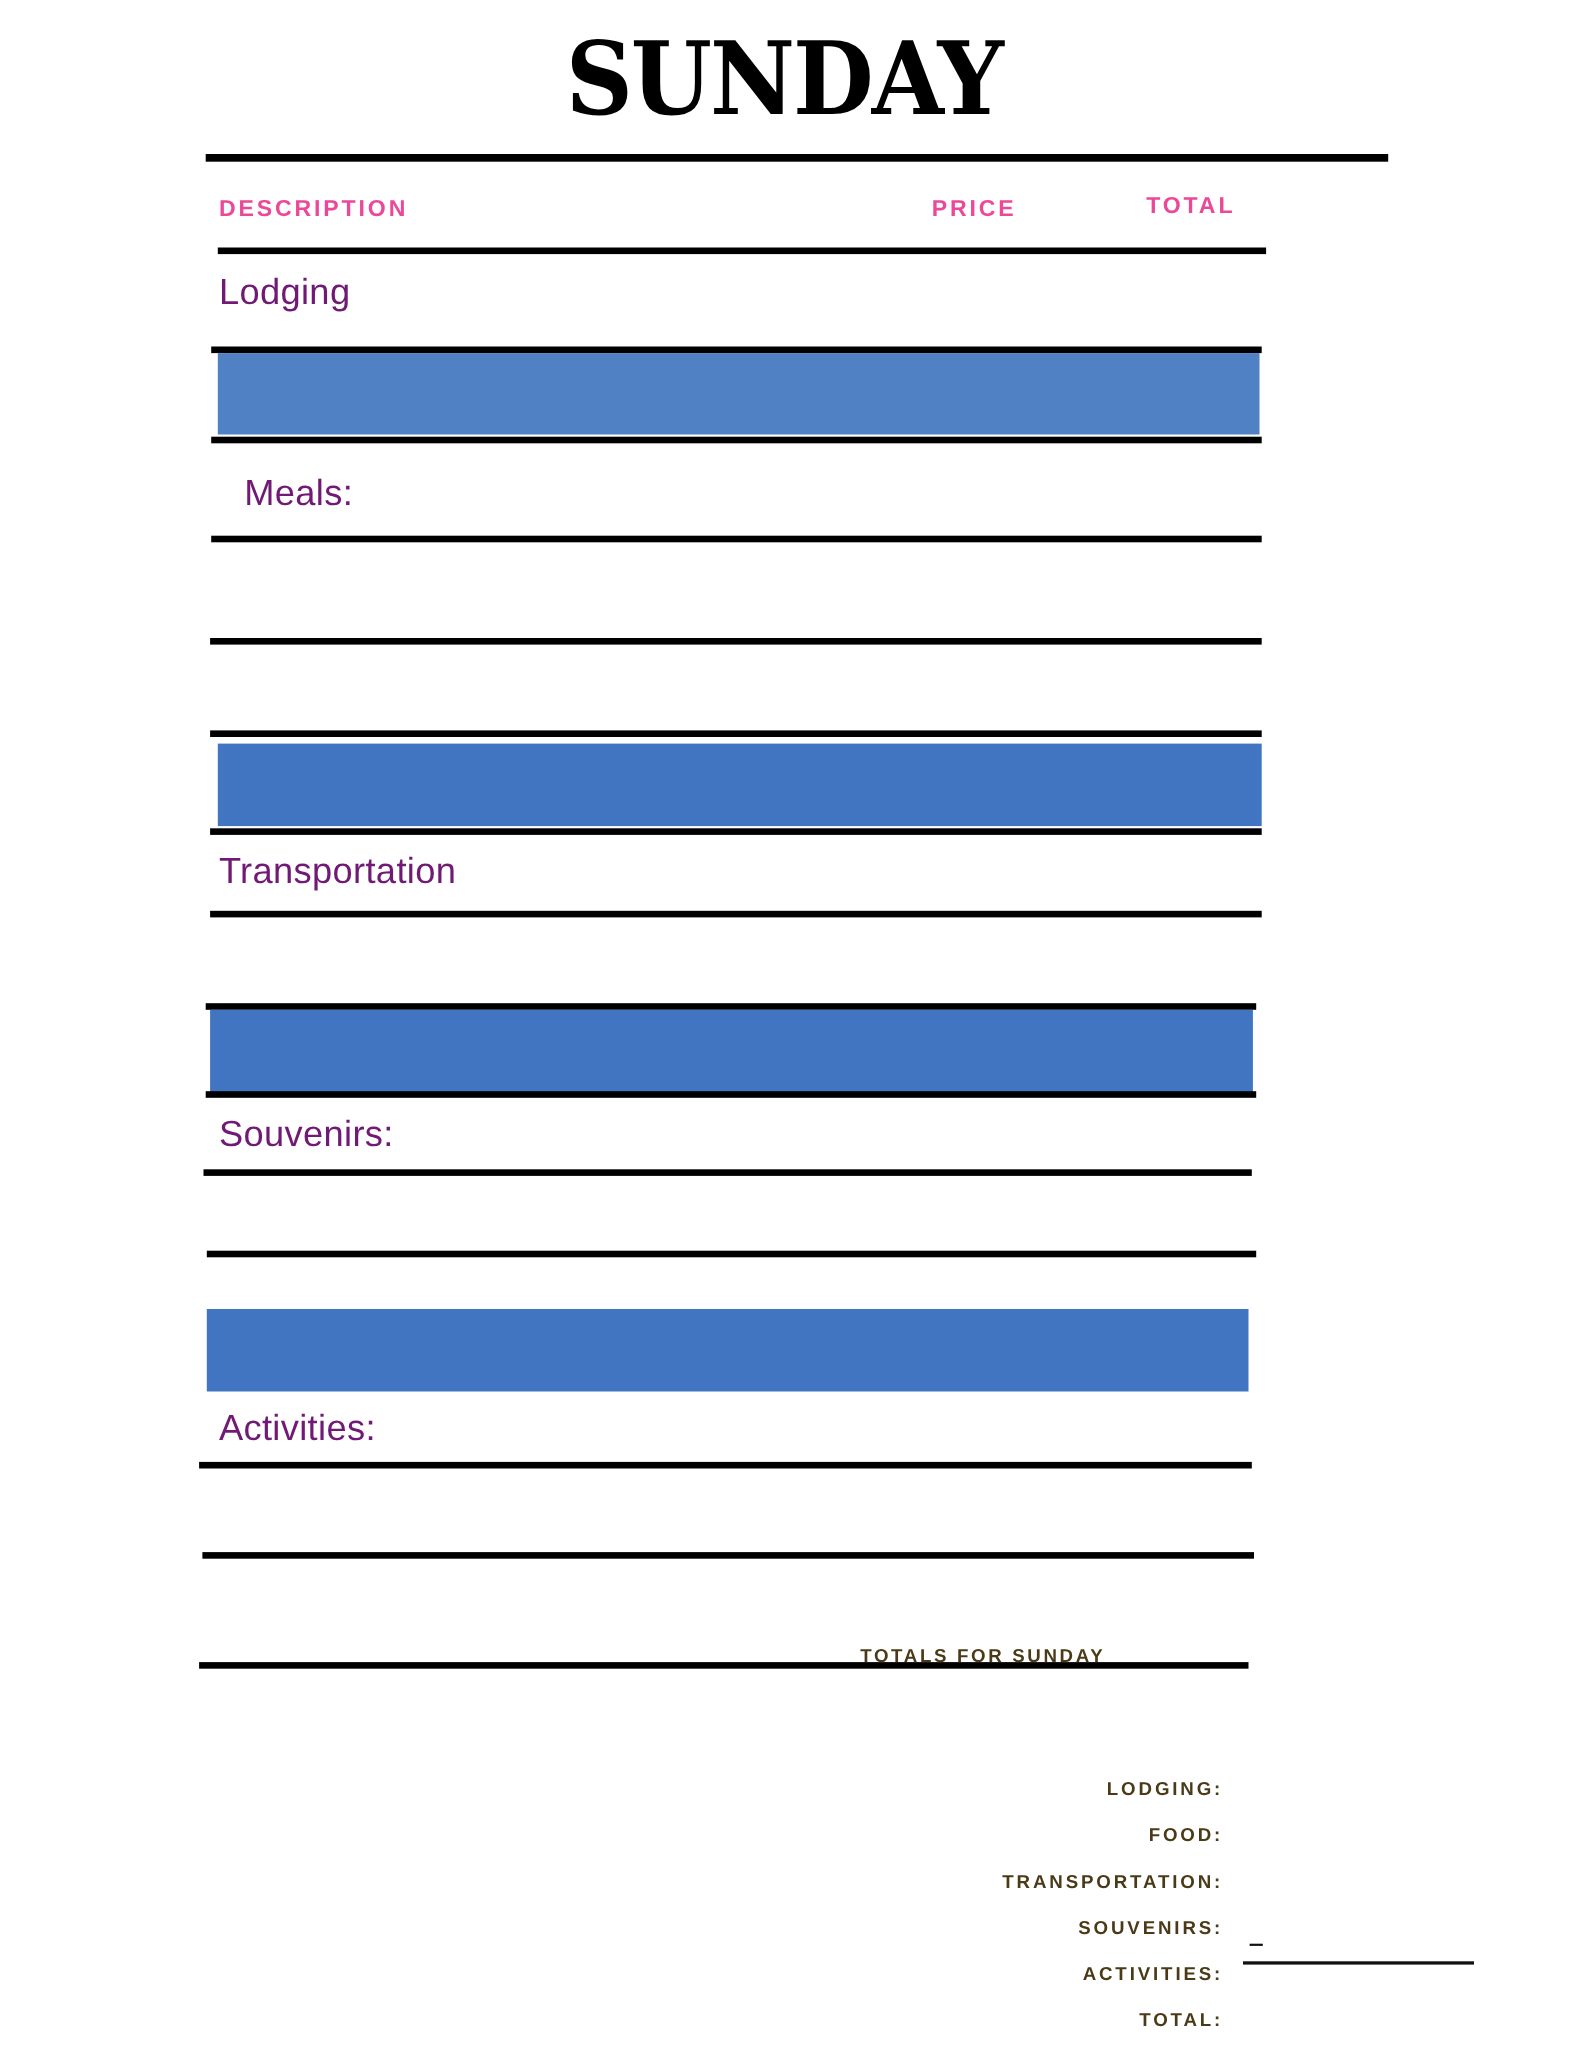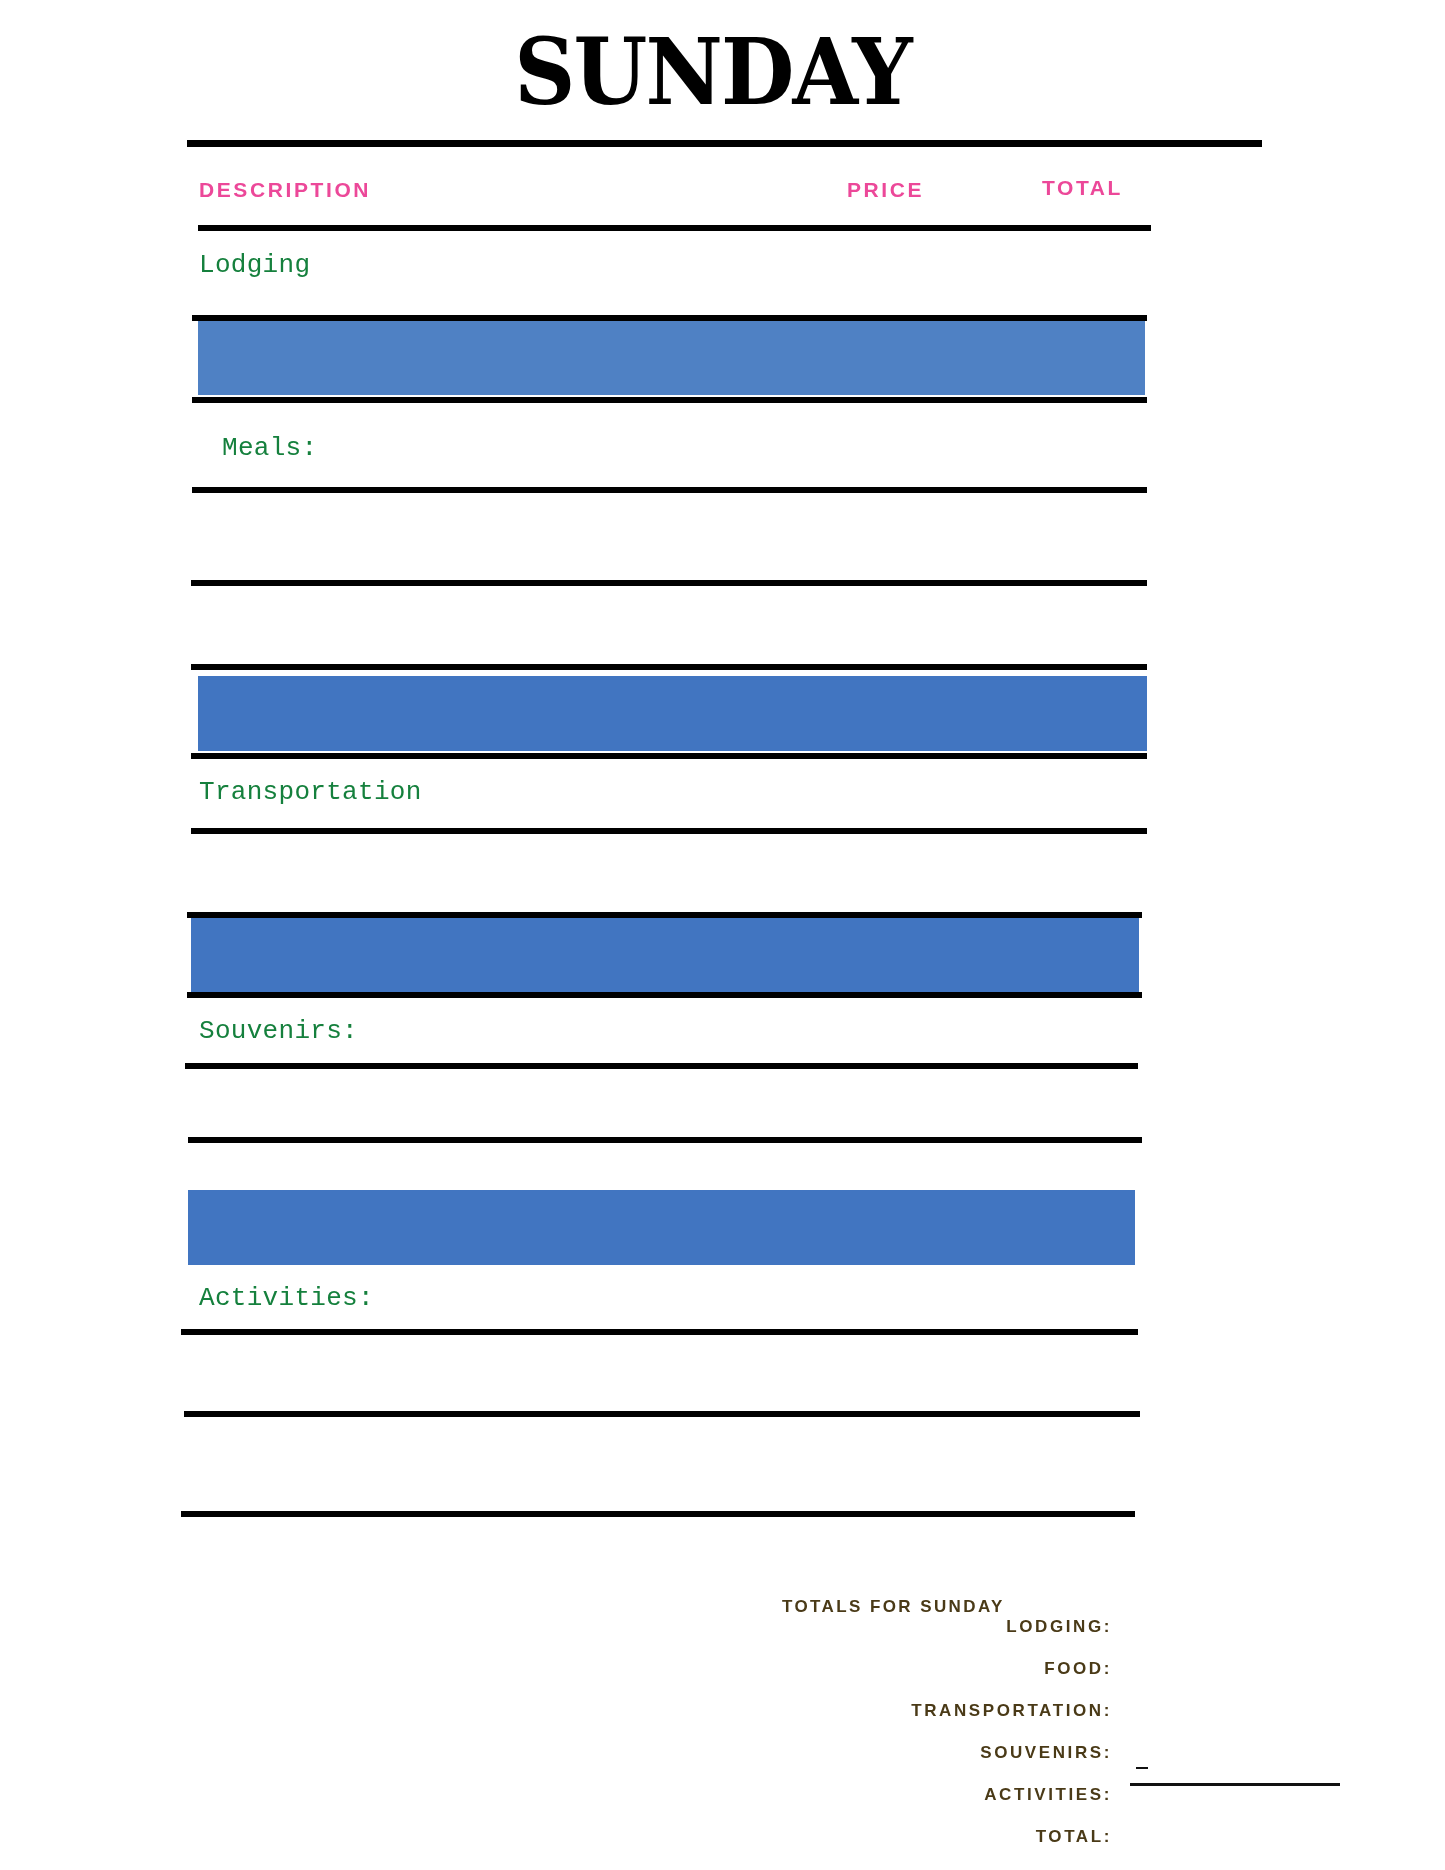--- a/index.html
+++ b/index.html
@@ -36,24 +36,24 @@
       position: absolute;
       font-family: "Liberation Sans", sans-serif;
       font-weight: bold;
       font-size: 21px;
       letter-spacing: 2.6px;
       color: #ec4899;
       line-height: 20px;
     }
     .section-label {
       position: absolute;
-      font-family: Liberation Mono, monospace;
-      font-size: 26px;
+      font-family: Liberation Sans, sans-serif;
+      font-size: 33px;
       line-height: 34px;
-      color: #15803d;
+      color: #701a75;
       letter-spacing: 0.3px;
     }
     .band {
       position: absolute;
     }
     .totals-head {
       position: absolute;
       font-family: "Liberation Sans", sans-serif;
       font-weight: bold;
       font-size: 17px;
@@ -118,21 +118,21 @@
 <div class="rule" style="left:188px; top:1137px; width:954px; height:6px;"></div>
 <div class="band" style="left:188px; top:1190px; width:947px; height:75px; background:#4175c1;"></div>
 
 <div class="section-label" style="left:199px; top:1281px;">Activities:</div>
 <div class="rule" style="left:181px; top:1329px; width:957px; height:6px;"></div>
 <div class="band" style="left:181px; top:1335px; width:957px; height:76px; background:transparent;"></div>
 <div class="rule" style="left:184px; top:1411px; width:956px; height:6px;"></div>
 <div class="band" style="left:184px; top:1417px; width:956px; height:94px; background:transparent;"></div>
 <div class="rule" style="left:181px; top:1511px; width:954px; height:6px;"></div>
 
-<div class="totals-head" style="left:782px; top:1597px;">TOTALS FOR SUNDAY</div>
+<div class="totals-head" style="left:782px; top:1496px;">TOTALS FOR SUNDAY</div>
 
 <div class="totals-label" style="top:1617px;">LODGING:</div>
 <div class="totals-label" style="top:1659px;">FOOD:</div>
 <div class="totals-label" style="top:1701px;">TRANSPORTATION:</div>
 <div class="totals-label" style="top:1743px;">SOUVENIRS:</div>
 <div class="totals-label" style="top:1785px;">ACTIVITIES:</div>
 <div class="totals-label" style="top:1827px;">TOTAL:</div>
 
 <div class="dash" style="left:1136px; top:1767px; width:12px; height:2px;"></div>
 <div class="rule" style="left:1130px; top:1783px; width:210px; height:3px; background:#111;"></div>

